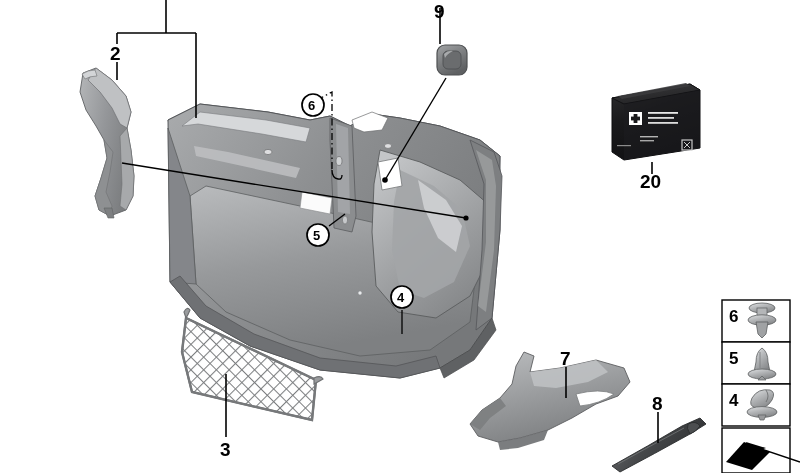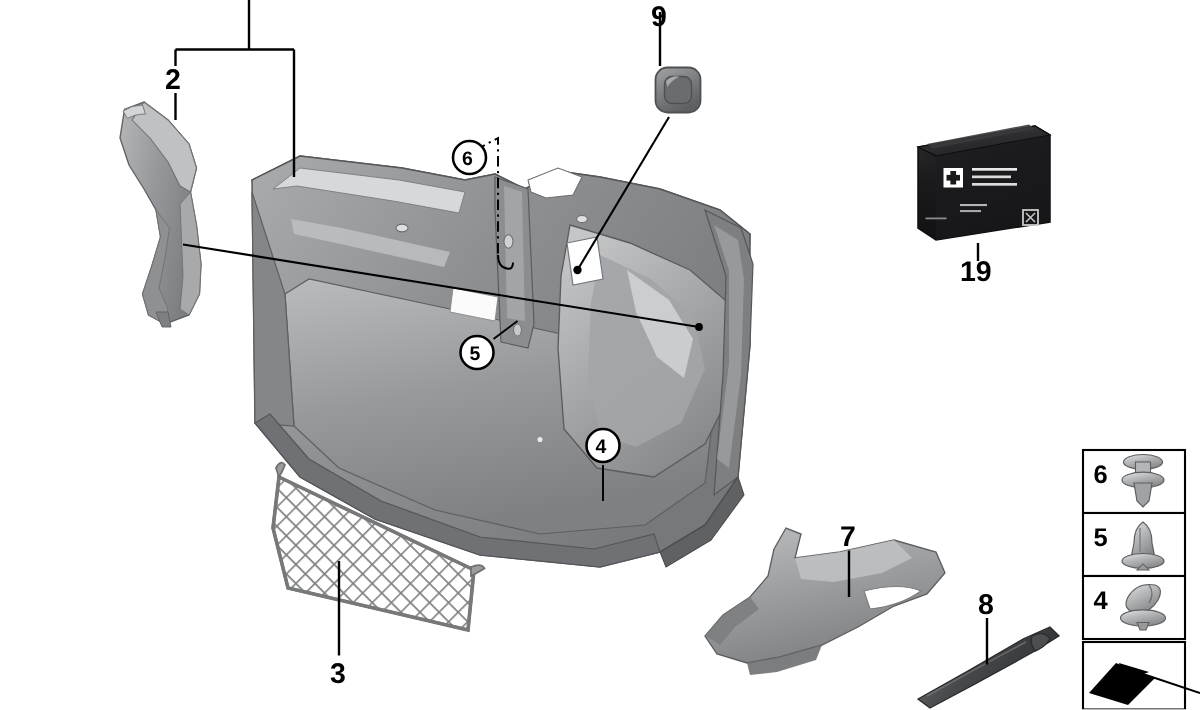--- a/index.html
+++ b/index.html
@@ -306,19 +306,19 @@
   <div class="callout-num num-circ lbl-text" style="left:313px; top:229px;">5</div>
 
   <div class="callout-num num-circ lbl-text" style="left:308px; top:99px;">6</div>
 
   <div class="callout-num num-big lbl-text" style="left:560px; top:349px;">7</div>
 
   <div class="callout-num num-big lbl-text" style="left:652px; top:394px;">8</div>
 
   <div class="callout-num num-big lbl-text" style="left:434px; top:2px;">9</div>
 
-  <div class="callout-num num-big lbl-text" style="left:640px; top:172px;">19</div>
+  <div class="callout-num num-big lbl-text" style="left:640px; top:172px;">20</div>
 
   <div class="callout-num legend-num lbl-text" style="left:729px; top:308px;">6</div>
   <div class="callout-num legend-num lbl-text" style="left:729px; top:350px;">5</div>
   <div class="callout-num legend-num lbl-text" style="left:729px; top:392px;">4</div>
 
 </div>
 
 </body></html>

